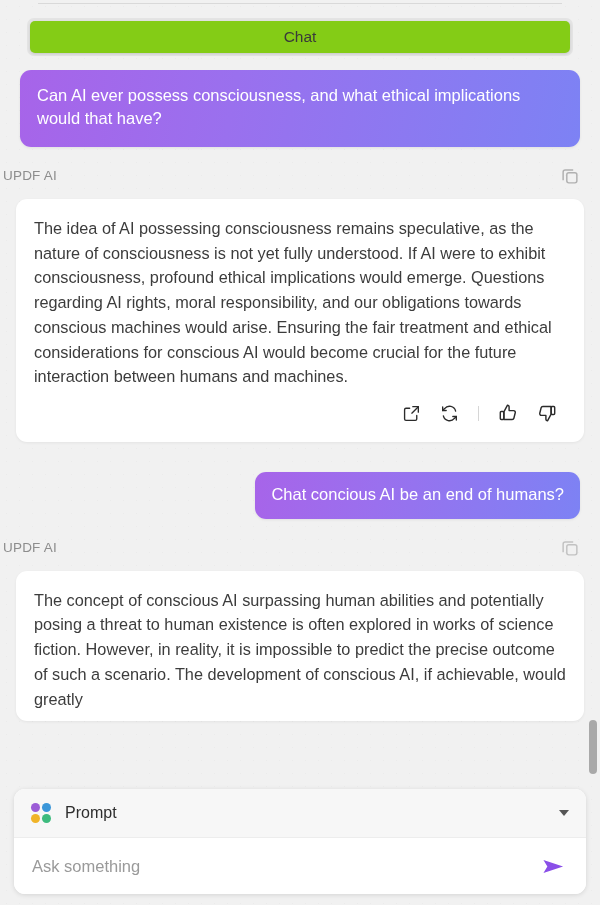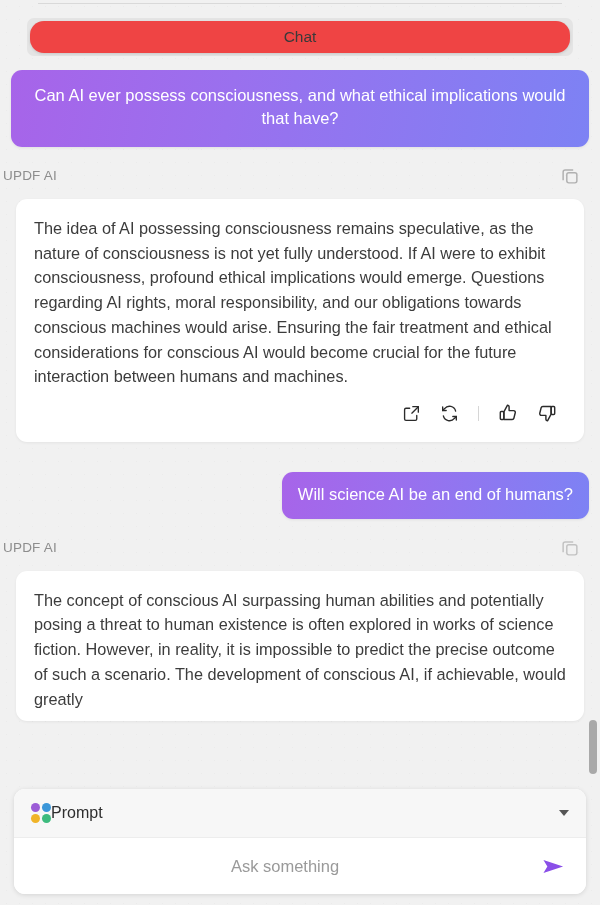--- a/index.html
+++ b/index.html
@@ -52,39 +52,37 @@
     display: flex;
     align-items: center;
     justify-content: center;
     font-size: 15.5px;
     color: #3a3a3a;
     border-radius: 5px;
     cursor: pointer;
     user-select: none;
   }
   .tab.active {
-    background: #ef4444;
+    background: #84cc16;
     box-shadow: 0 1px 3px rgba(0,0,0,0.13);
-    border-radius: 14px;
   }
 
   
   .scroll-area {
     position: absolute;
     top: 70px;
     left: 0;
     width: 600px;
     height: 700px;
     overflow: hidden;
   }
 
   .msg-user-wrap {
     display: flex;
-    padding: 0 11px;
-    text-align: center;
+    padding: 0 20px;
   }
   .msg-user-wrap.full { justify-content: stretch; }
   .msg-user-wrap.right { justify-content: flex-end; }
 
   .bubble-user {
     background: linear-gradient(100deg, #a764e9 0%, #9a70ee 38%, #7d82f4 100%);
     color: #ffffff;
     border-radius: 11px;
     padding: 14px 17px 16px 17px;
     font-size: 16.5px;
@@ -183,20 +181,21 @@
     width: 20px;
     height: 20px;
     display: grid;
     grid-template-columns: 9px 9px;
     grid-template-rows: 9px 9px;
     gap: 2px;
     flex: none;
   }
   .dot { width: 9px; height: 9px; border-radius: 50%; }
   .prompt-label {
+    margin-left: 14px;
     font-size: 16px;
     color: #2e2e2e;
     flex: 1;
   }
   .chevron-down {
     width: 0; height: 0;
     border-left: 5.5px solid transparent;
     border-right: 5.5px solid transparent;
     border-top: 6.5px solid #555;
     cursor: pointer;
@@ -209,21 +208,20 @@
     background: #fff;
   }
   .ask-input {
     flex: 1;
     border: none;
     outline: none;
     font-family: "Liberation Sans", sans-serif;
     font-size: 16.5px;
     color: #2e2e2e;
     background: transparent;
-    text-align: center;
   }
   .ask-input::placeholder { color: #9a9a9a; }
   .send-btn {
     width: 30px; height: 26px;
     display: flex; align-items: center; justify-content: center;
     cursor: pointer;
     flex: none;
   }
 </style>
 </head>
@@ -283,21 +281,21 @@
             <path d="M16.5 13.2 12.7 20.4c-.9.2-1.9-.5-1.9-1.6v-4.2H5.9c-1.2 0-2.1-1.1-1.8-2.3l1.5-6c.2-.8.9-1.4 1.8-1.4h9.1z"></path>
             <rect x="16.5" y="4.9" width="3.9" height="8.7" rx="1"></rect>
           </svg>
         </span>
       </div>
     </div>
 
     <div class="gap-sm"></div>
 
     <div class="msg-user-wrap right">
-      <div class="bubble-user short">Will science AI be an end of humans?</div>
+      <div class="bubble-user short">Chat concious AI be an end of humans?</div>
     </div>
 
     <div class="ai-label-row">
       <span class="ai-label">UPDF AI</span>
       <span class="copy-icon">
         <svg width="22" height="22" viewBox="0 0 24 24" fill="none" stroke="#c2c2c2" stroke-width="1.6">
           <rect x="8.5" y="8.5" width="11" height="11" rx="2.2"></rect>
           <path d="M15.5 5.5H6.8A2.3 2.3 0 0 0 4.5 7.8v8.7"></path>
         </svg>
       </span>

